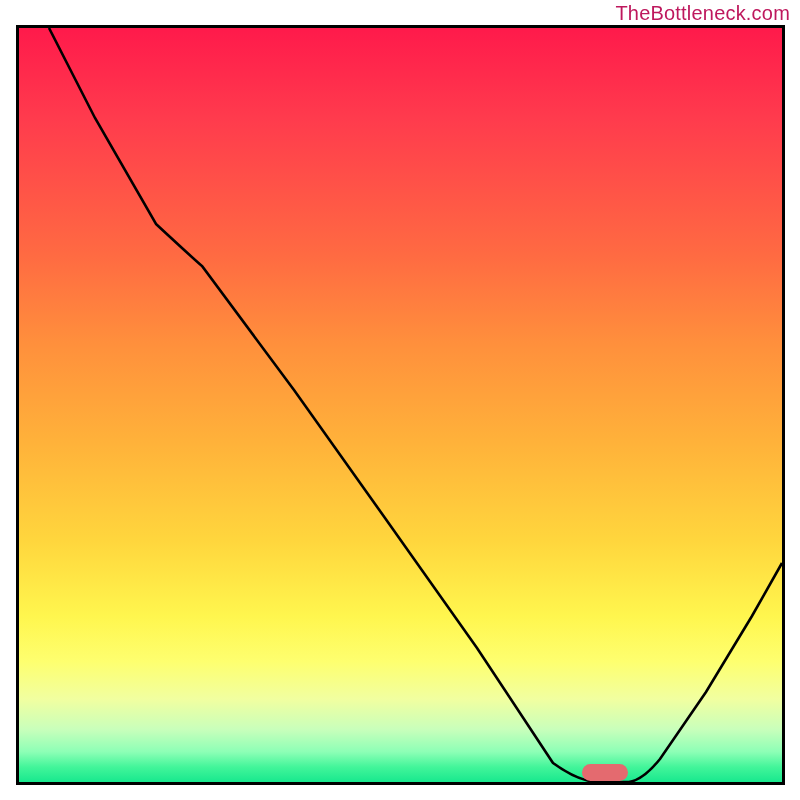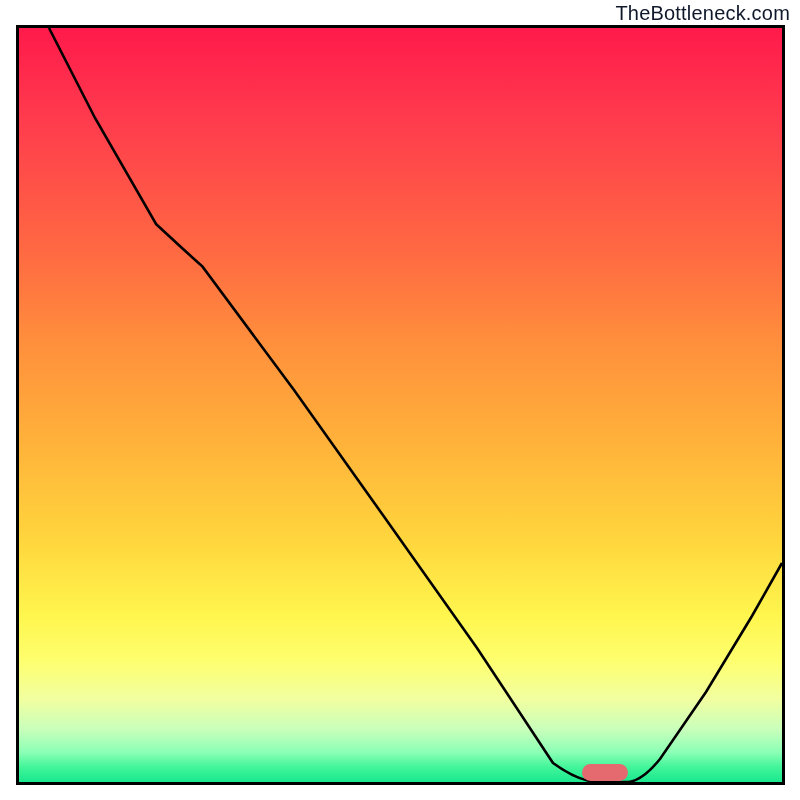--- a/index.html
+++ b/index.html
@@ -8,21 +8,21 @@
     width: 800px;
     height: 800px;
     background: #ffffff;
     position: relative;
     font-family: Arial, Helvetica, sans-serif;
   }
   .watermark {
     position: absolute;
     top: 2px;
     right: 10px;
-    color: #0f172a;
+    color: #be185d;
     font-size: 20px;
     font-weight: 500;
     letter-spacing: 0.2px;
   }
   .frame {
     position: absolute;
     left: 16px;
     top: 25px;
     width: 769px;
     height: 760px;

